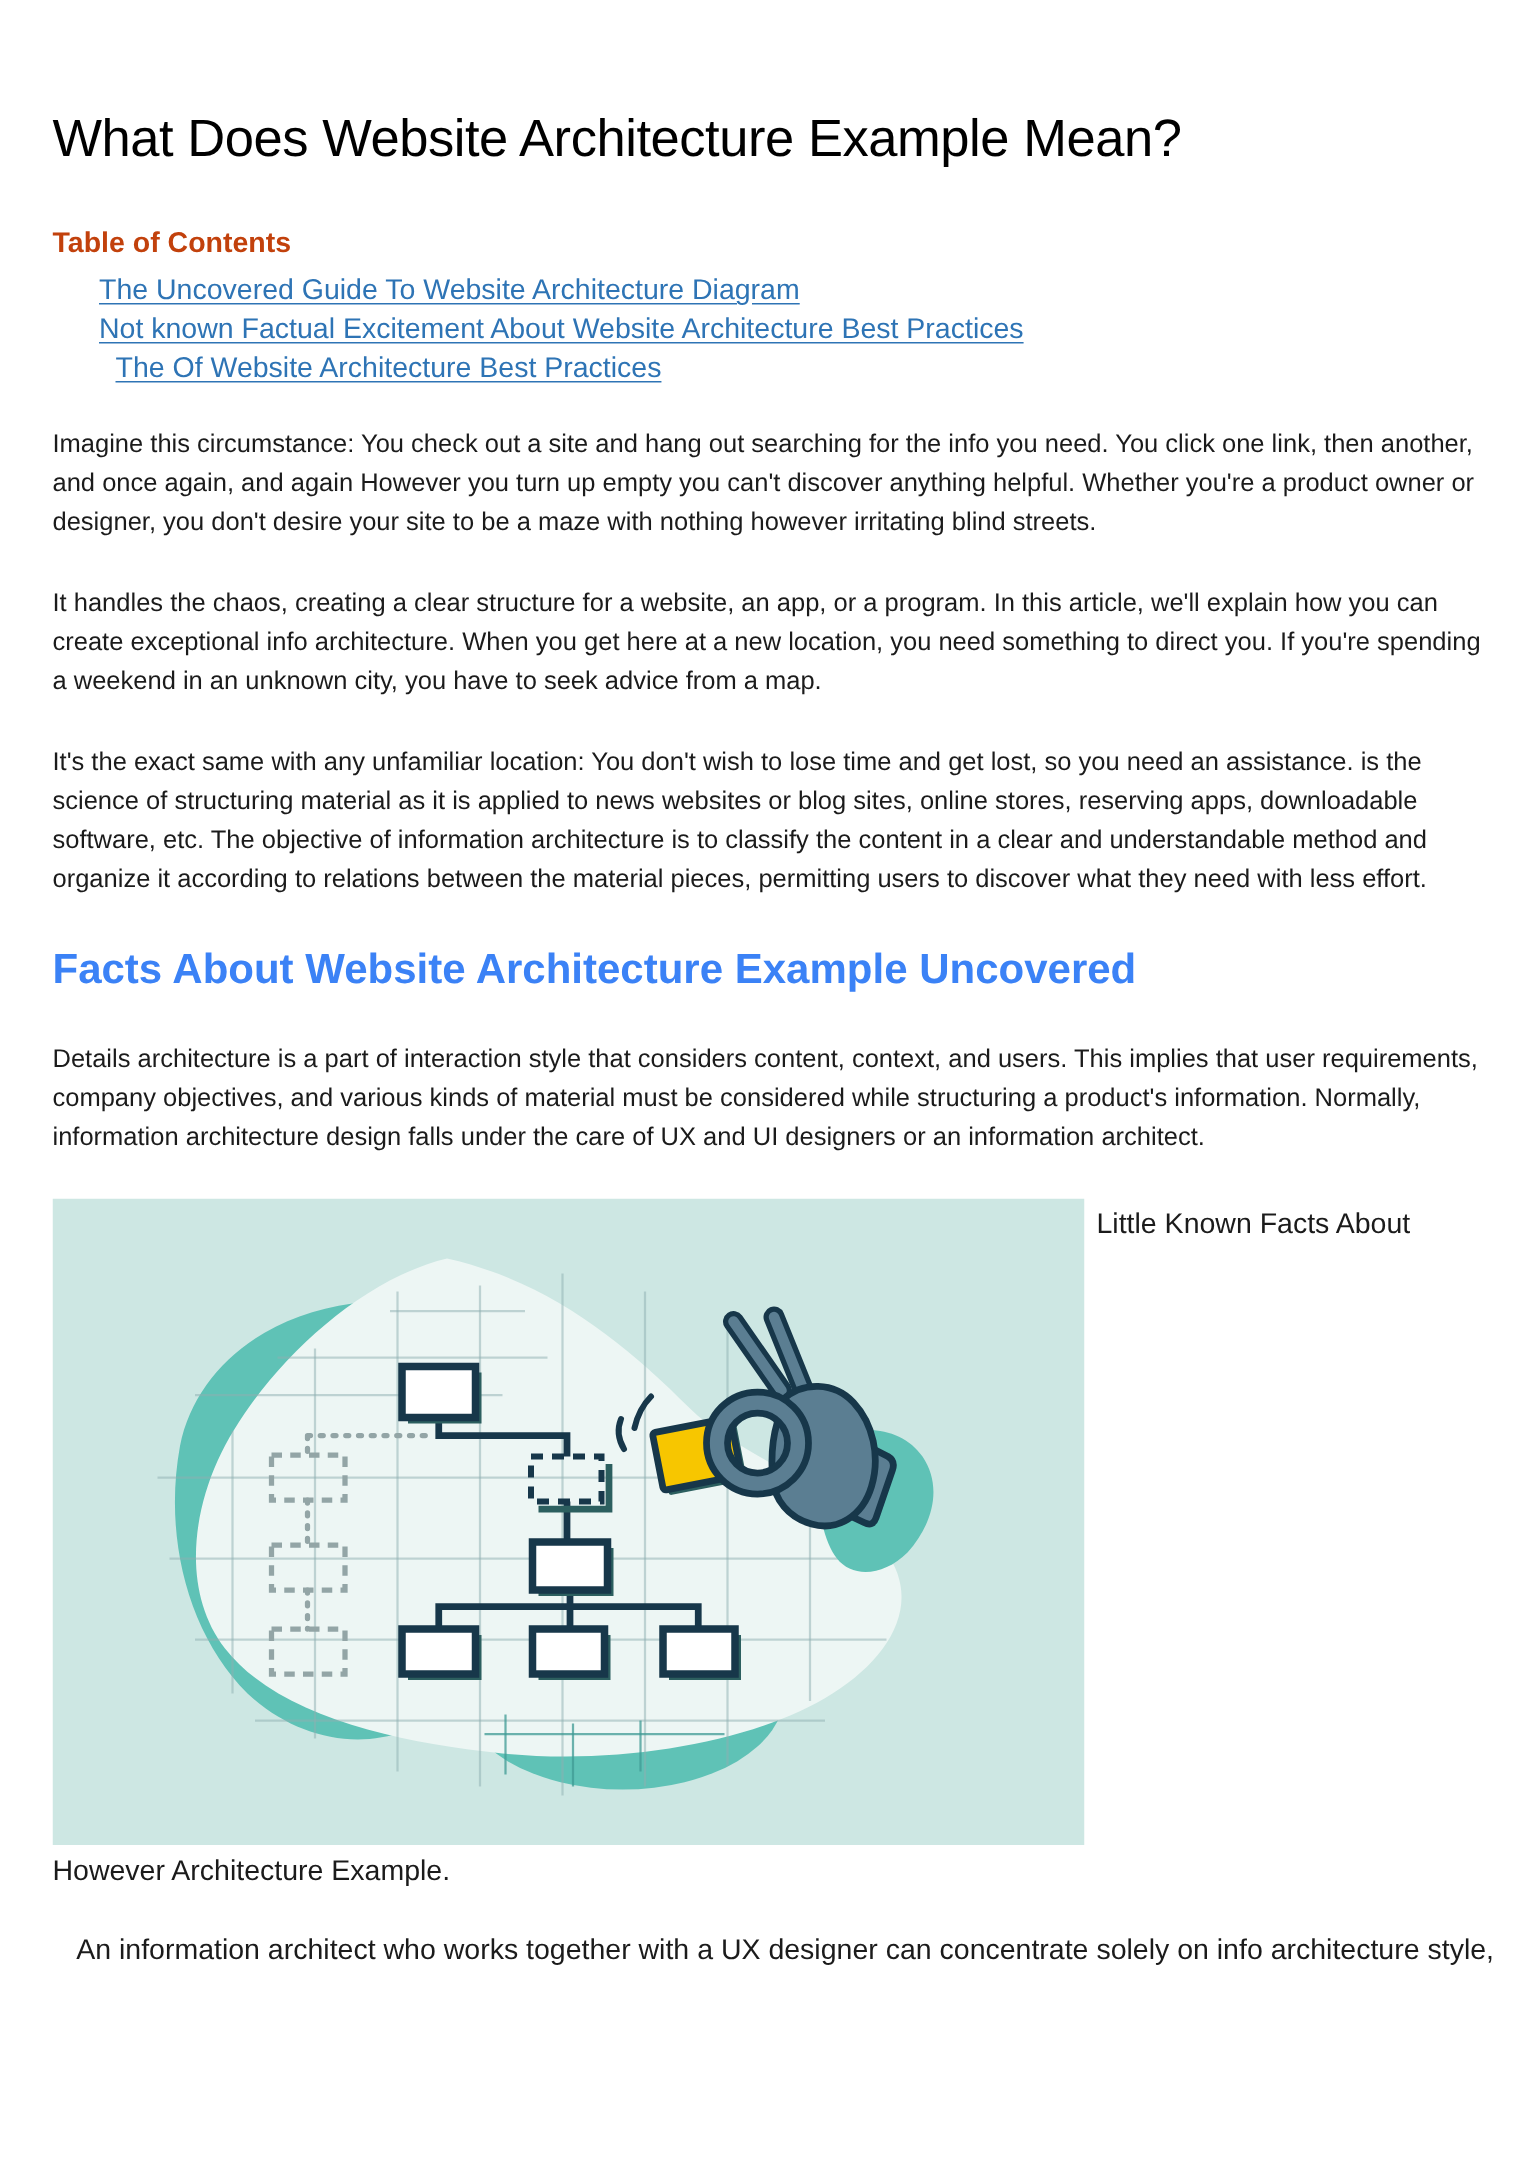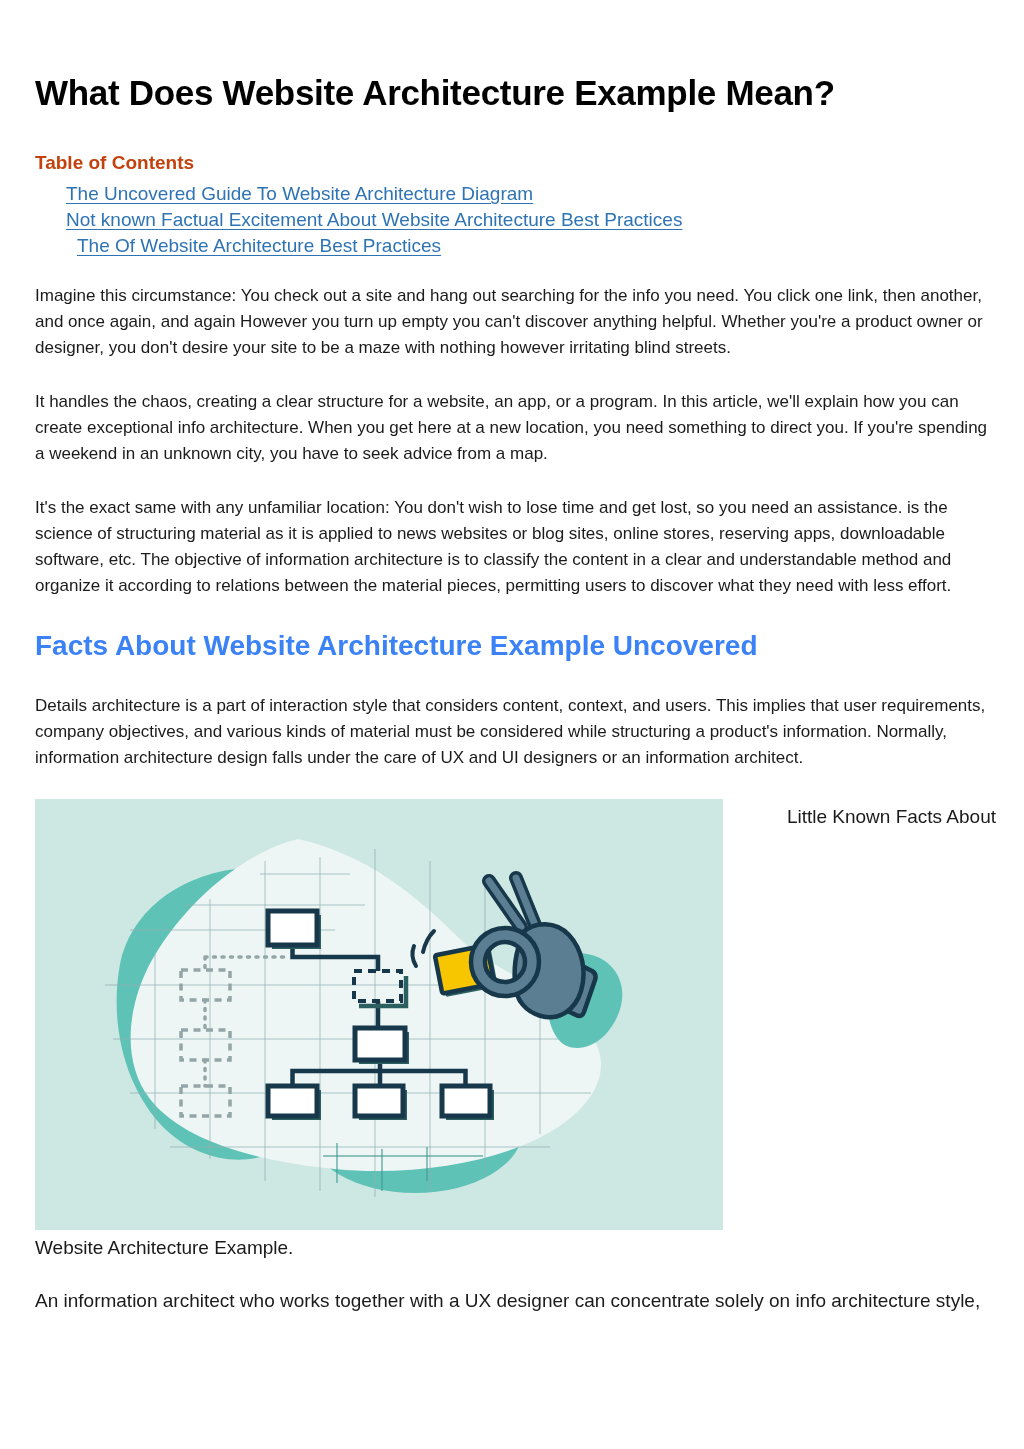--- a/index.html
+++ b/index.html
@@ -6,35 +6,35 @@
     --text:#1b1b1b; --link-blue:#2e74b5;
     --ill-bg:#cde7e3; --blob-white:#edf6f4; --teal:#5fc2b6;
     --outline:#17374a; --shadow:#2c5f5f; --hand:#5b7e92;
     --card-yellow:#f7c600; --grid:#8fb0b2; --grid-dark:#3f9a94; --dashed-gray:#93a5a6;
   }
   *{box-sizing:border-box;}
   html,body{margin:0;padding:0;}
   body{width:1024px;height:1449px;background:#fff;color:var(--text);
        font-family:"Liberation Sans","DejaVu Sans",sans-serif;overflow:hidden;}
   .page{padding:72px 28px 0 35px;}
-  h1{font-size:35px;line-height:1.18;margin:0 0 39px;font-weight:700;color:#000;letter-spacing:-0.3px;}
+  h1{font-size:35px;line-height:1.18;margin:0 0 39px;font-weight:400;color:#000;letter-spacing:-0.3px;}
   .toc{margin:0 0 24px;}
   .toc-title{font-size:19px;font-weight:700;margin:0 0 7px;color:#c2410c;}
   .toc a{display:block;font-size:19px;line-height:26px;color:var(--link-blue);
          text-decoration:underline;text-underline-offset:3px;cursor:pointer;}
   .ind-1{padding-left:20px;}
   .ind-2{padding-left:31px;}
   .ind-3{padding-left:42px;}
   p.body{font-size:17px;line-height:26px;margin:0 0 28px;}
   h2{font-size:28px;line-height:1.2;margin:30px 0 30px;font-weight:700;color:#3b82f6;}
-  .figure-row{display:flex;align-items:flex-start;margin-top:25px;justify-content:space-between;}
+  .figure-row{display:flex;align-items:flex-start;margin-top:25px;}
   .illustration{width:688px;height:431px;flex:0 0 688px;}
   .side-text{font-size:19px;line-height:26px;padding:5px 0 0 8px;}
   .caption{font-size:19px;line-height:26px;margin:5px 0 0;}
-  .closing{font-size:19px;line-height:26px;margin:27px 0 0;}
+  .closing{font-size:19px;line-height:26px;margin:27px 0 0;text-align:right;}
 
   
   .ill-bg{fill:var(--ill-bg);}
   .teal-blob{fill:var(--teal);}
   .white-blob{fill:var(--blob-white);}
   .grid line{stroke:var(--grid);stroke-width:1.5;opacity:.5;}
   .grid-dark line{stroke:var(--grid-dark);stroke-width:1.5;opacity:.75;}
   .dash-box{fill:none;stroke:var(--dashed-gray);stroke-width:3.5;stroke-dasharray:7 5.5;}
   .dot-line{fill:none;stroke:var(--dashed-gray);stroke-width:3.5;stroke-dasharray:2 6.5;stroke-linecap:round;}
   .tree-line{fill:none;stroke:var(--outline);stroke-width:4.5;}
@@ -155,17 +155,17 @@
           <path class="hand-fill" d="M487 134 C500 122 521 122 534 136 C547 150 552 172 546 192 C540 212 523 222 506 217 C491 213 481 201 480 186 C479 172 480 160 483 150 Z"></path>
           <circle class="ring-fill" cx="470" cy="163" r="27"></circle>
           <circle class="ring-edge" cx="470" cy="163" r="34"></circle>
           <circle class="ring-edge" cx="470" cy="163" r="20"></circle>
         </g>
       </svg>
     </div>
     <div class="side-text">Little Known Facts About</div>
   </div>
 
-  <p class="caption">Website Architecture Example.</p>
+  <p class="caption">However Architecture Example.</p>
 
   <p class="closing">An information architect who works together with a UX designer can concentrate solely on info architecture style,</p>
 
 </div>
 
 </body></html>

